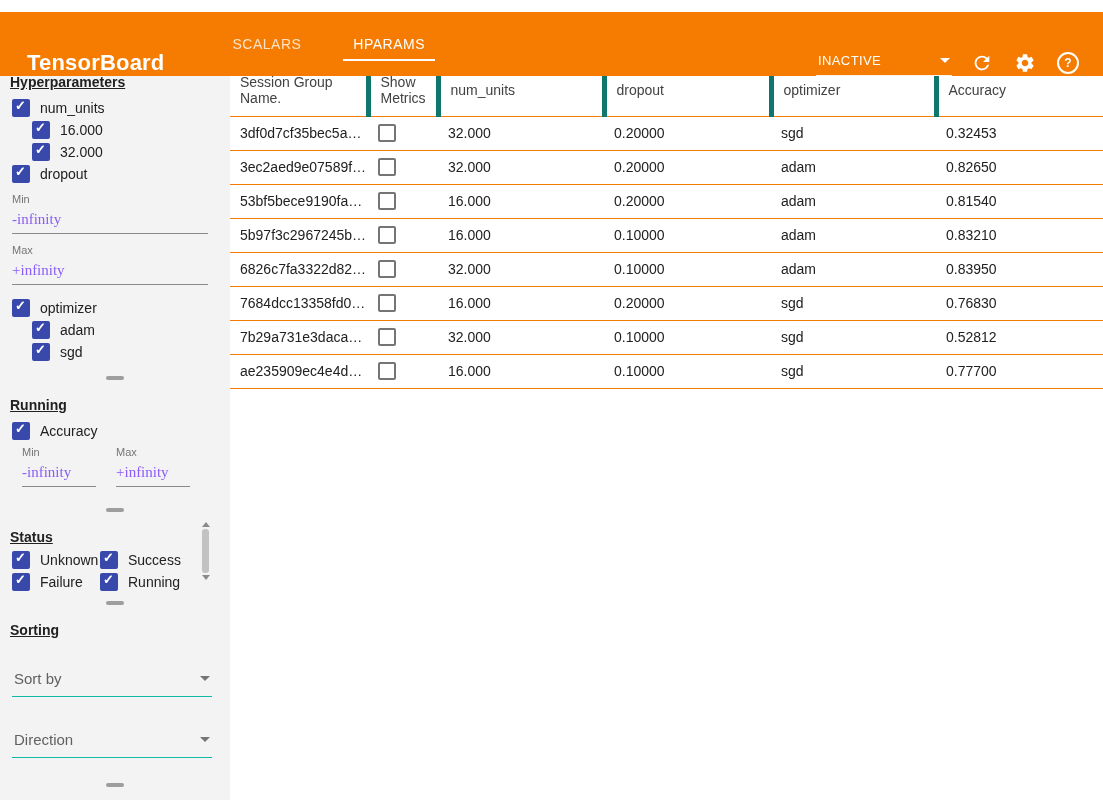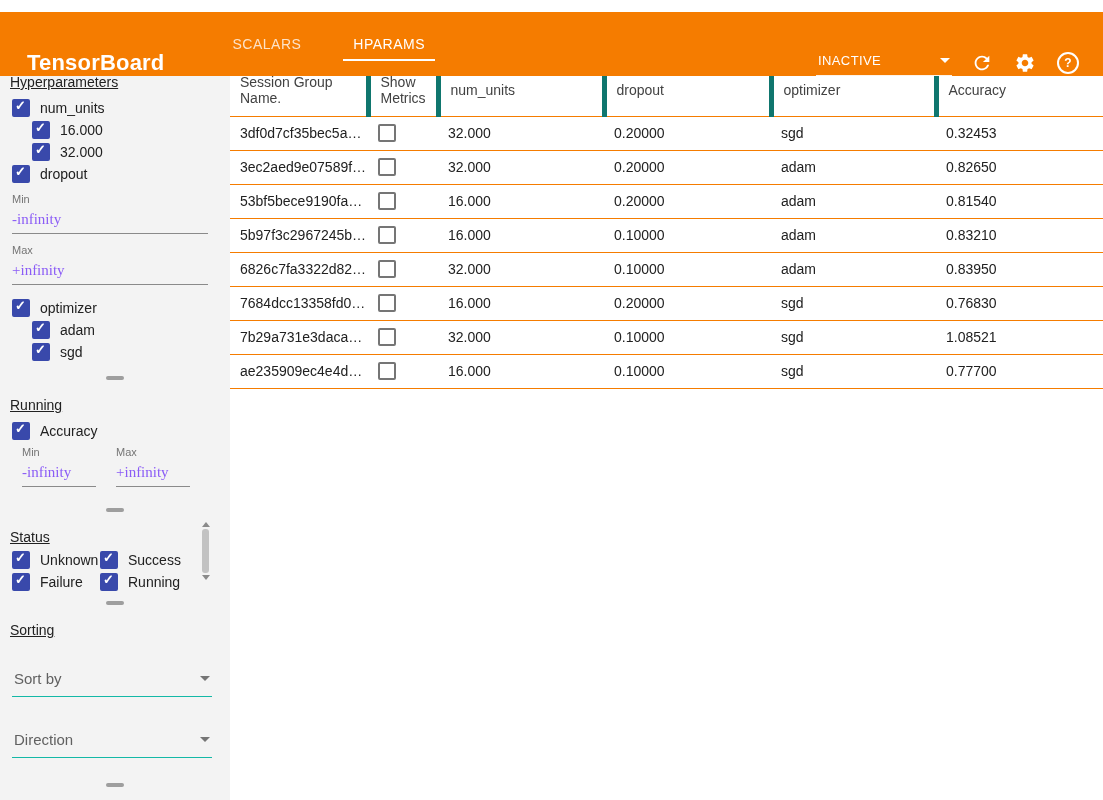--- a/index.html
+++ b/index.html
@@ -15,21 +15,21 @@
   .top-right{margin-left:auto;display:flex;align-items:center;gap:17px;margin-right:22px}
   .status-select{display:flex;align-items:center;justify-content:space-between;width:132px;border-bottom:1px solid rgba(255,255,255,.9);padding:4px 2px 7px 2px;font-size:13px;letter-spacing:.4px;cursor:pointer}
   .caret{width:0;height:0;border-left:5px solid transparent;border-right:5px solid transparent;border-top:5px solid #fff}
   .caret.gray{border-top-color:#757575}
   .icon-btn{width:26px;height:26px;display:flex;align-items:center;justify-content:center;cursor:pointer}
   .help-circle{width:18px;height:18px;border:2px solid #fff;border-radius:50%;display:flex;align-items:center;justify-content:center;font-size:12px;font-weight:bold;color:#fff}
 
   
   .sidebar{position:absolute;top:64px;left:0;bottom:0;width:230px;background:#f3f3f3;border-right:1px solid #ddd;overflow:hidden}
   .section{position:relative;padding:4px 0 2px 0}
-  .sec-title{font-size:14px;font-weight:normal;text-decoration:underline;margin:6px 10px 9px 10px;color:#212121}
+  .sec-title{font-size:14px;font-weight:bold;text-decoration:underline;margin:6px 10px 9px 10px;color:#212121}
   .cbrow{display:flex;align-items:center;margin:4px 0 4px 12px;cursor:pointer;height:18px}
   .cbrow.indent{margin-left:32px}
   .cb{flex:0 0 14px;width:14px;height:14px;border:2px solid #757575;border-radius:2px;margin-right:10px;position:relative;background:transparent}
   .cb.checked{background:#3949ab;border-color:#3949ab}
   .cb.checked::after{content:"\2713";position:absolute;left:1px;top:-3px;color:#fff;font-size:13px;font-weight:bold}
   .cbl{font-size:14px;color:#212121;white-space:nowrap}
   .fld{margin:10px 10px 0 12px}
   .fld-label{font-size:11px;color:#757575;margin-bottom:1px}
   .fld input{width:196px;border:none;border-bottom:1px solid #8a8a8a;background:transparent;font-size:15px;color:#8b5cf6;padding:5px 0;font-family:Liberation Serif, serif;outline:none}
   .minmax{display:flex;gap:20px;margin:6px 0 10px 22px}
@@ -277,21 +277,21 @@
         <td>0.20000</td>
         <td>sgd</td>
         <td>0.76830</td>
       </tr>
       <tr>
         <td>7b29a731e3daca…</td>
         <td><span class="cb-table"></span></td>
         <td>32.000</td>
         <td>0.10000</td>
         <td>sgd</td>
-        <td>1.08521</td>
+        <td>0.52812</td>
       </tr>
       <tr>
         <td>ae235909ec4e4d…</td>
         <td><span class="cb-table"></span></td>
         <td>16.000</td>
         <td>0.10000</td>
         <td>sgd</td>
         <td>0.77700</td>
       </tr>
     </tbody>

